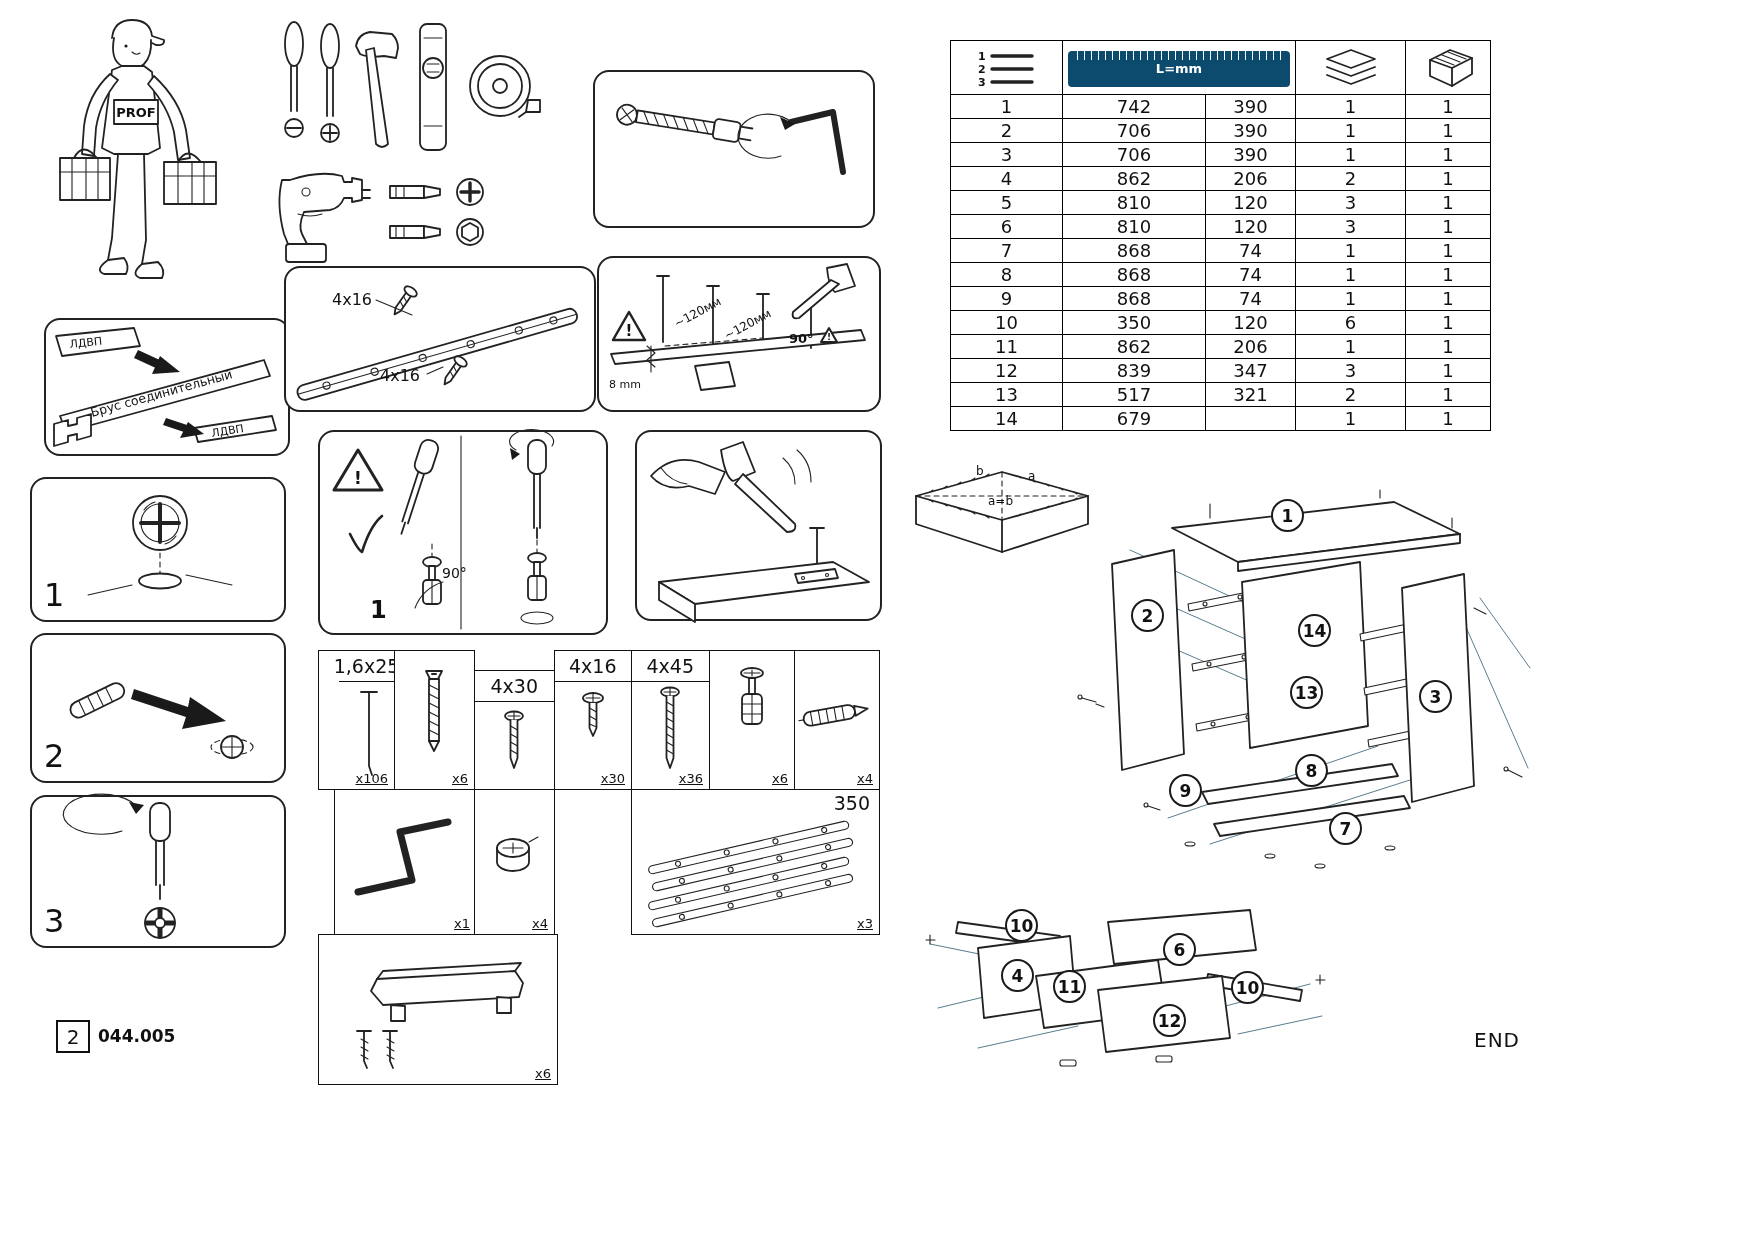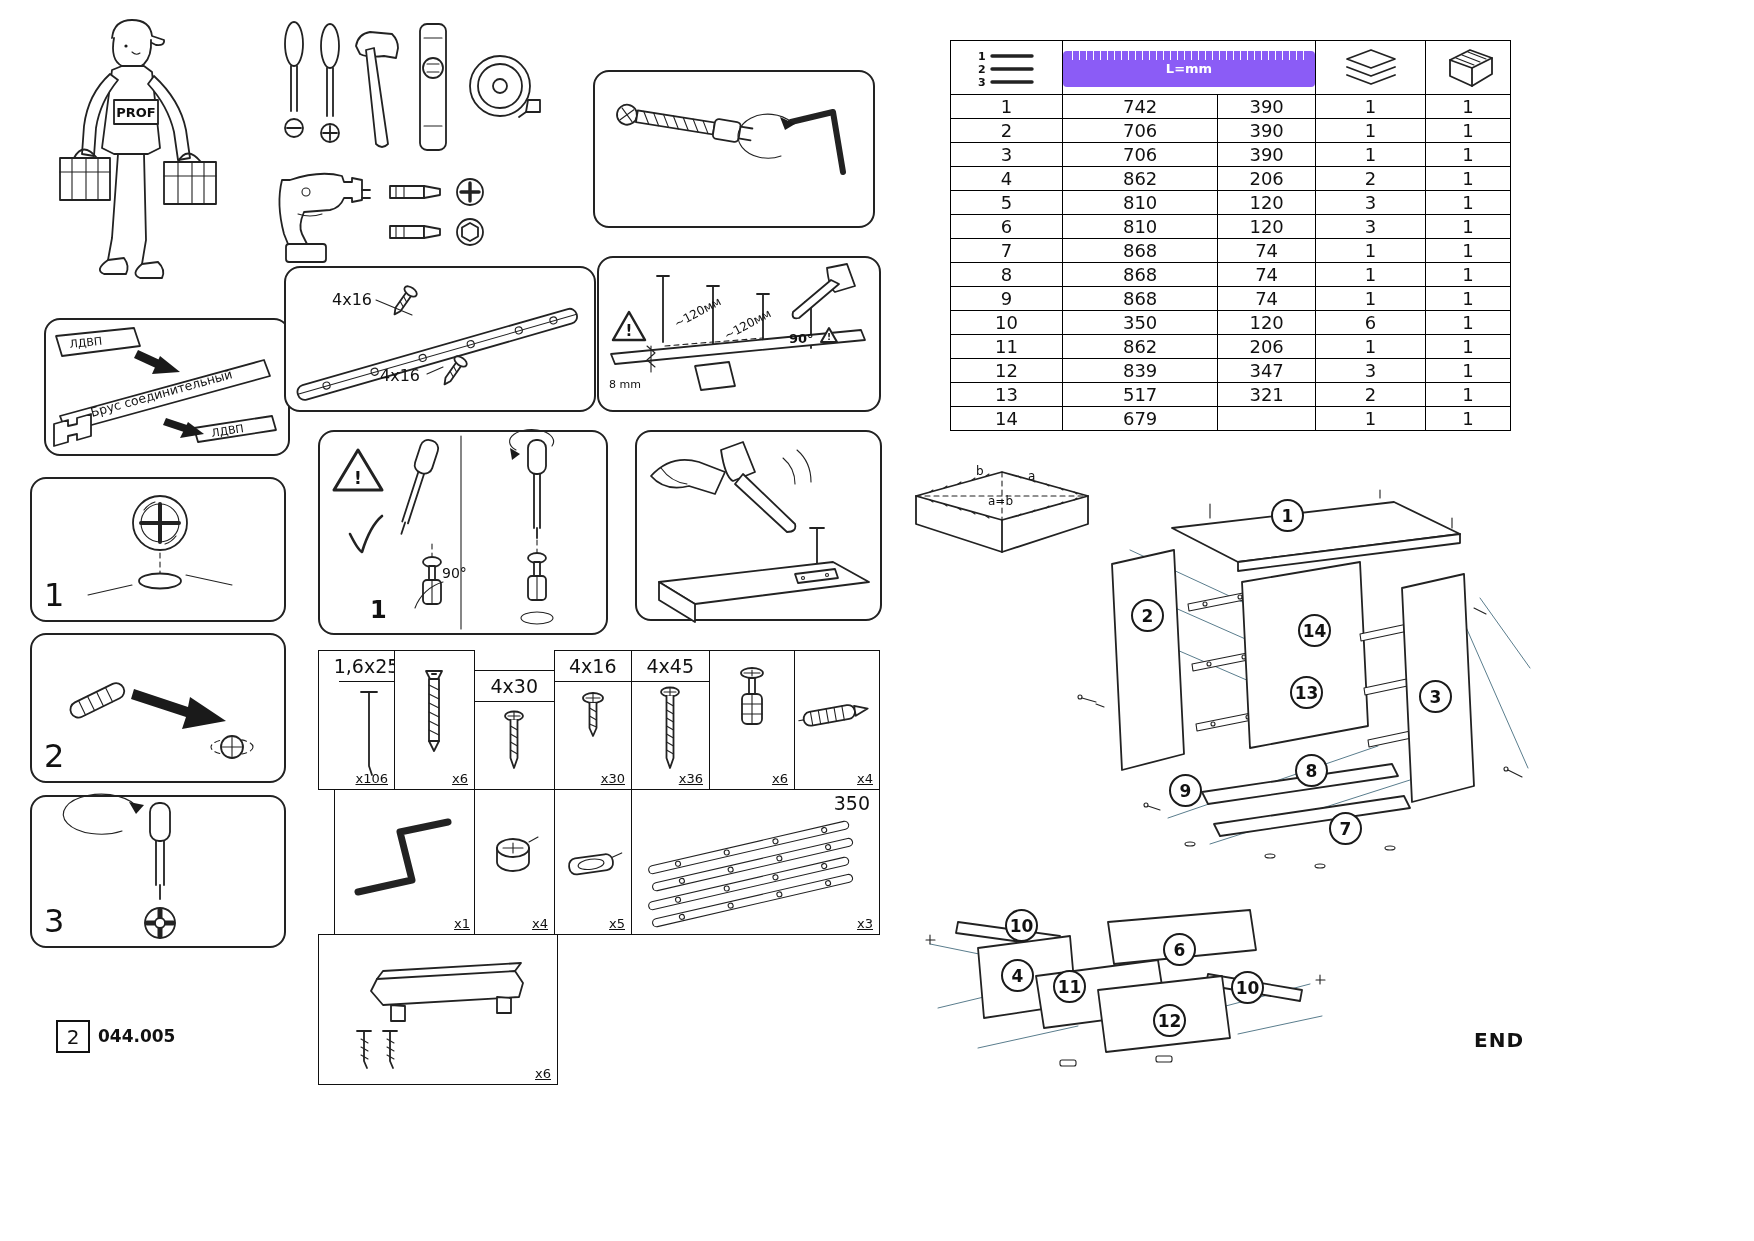--- a/index.html
+++ b/index.html
@@ -21,31 +21,31 @@
   .hw { position:absolute; }
   .hw-cell { position:absolute; border:1.5px solid #111; background:#fff; }
   .hw-head { height:31px; border-bottom:1.5px solid #111; display:flex; align-items:center; justify-content:center; font-size:19px; }
   .hw-count { position:absolute; right:6px; bottom:3px; font-size:13px;text-decoration:underline; }
   .hw-len { position:absolute; right:9px; top:2px; font-size:19px; }
   
   .parts-table { border-collapse:collapse; background:#fff; table-layout:fixed; }
   .parts-table th, .parts-table td { border:1.6px solid #000; text-align:center; padding:0; }
   .parts-table td { height:24px; font-size:18px; }
   .parts-table th { height:54px; }
-  .ruler { width:252px; height:36px; background:#8b5cf6; border-radius:4px; margin:0 auto; }
+  .ruler { width:222px; height:36px; background:#0c4a6e; border-radius:4px; margin:0 auto; }
   .ruler-ticks { height:9px; margin:3px 9px 0; background-image:repeating-linear-gradient(90deg,#fff 0 1px,transparent 1px 7px); }
   .ruler-label { font-size:13px; text-align:center; margin-top:1px; color:#fff; font-weight:bold; }
   
   .callout { position:absolute; width:33px; height:33px; border:2px solid #1a1a1a; border-radius:50%;
              background:#fff; display:flex; align-items:center; justify-content:center;
              font-size:17px; font-weight:bold; z-index:5; }
   .page-box { position:absolute; width:34px; height:33px; border:2px solid #111; background:#fff;
               display:flex; align-items:center; justify-content:center; font-size:20px; }
   .doc-num { position:absolute; font-size:17px; font-weight:bold; }
-  .end-label { position:absolute; font-size:20px; font-weight:bold; letter-spacing:1px; }
+  .end-label { position:absolute; font-size:20px; font-weight:normal; letter-spacing:1px; }
 </style>
 </head>
 <body>
 
 <div class="sheet">
 
   <div class="abs" style="left:52px; top:8px;">
     <svg class="art" width="190" height="285" viewBox="0 0 190 285">
       <path class="wfill" d="M60 30 Q62 12 80 12 Q98 12 100 28 L112 32 Q113 38 104 37 L98 34"></path>
       <path class="wfill" d="M62 30 Q58 52 70 58 Q82 64 92 56 Q100 48 99 32"></path>
@@ -412,30 +412,20 @@
     <div class="hw-cell" style="left:155.5px; top:138.5px; width:81.5px; height:146.5px;">
       <svg class="art" width="78" height="120" viewBox="0 0 78 120" style="margin:14px auto 0;">
         <ellipse class="wfill" cx="38" cy="44" rx="16" ry="9"></ellipse>
         <path d="M22 44 v14 a16 9 0 0 0 32 0 v-14"></path>
         <path class="thin" d="M28 44 h20 M38 39 v10"></path>
         <path class="thin" d="M54 38 l9 -5"></path>
       </svg>
       <div class="hw-count">x4</div>
     </div>
 
-    <div class="hw-cell" style="left:235.5px; top:138.5px; width:78.5px; height:146.5px;">
-      <svg class="art" width="76" height="120" viewBox="0 0 76 120" style="margin:16px auto 0;">
-        <g transform="rotate(-8 38 58)">
-          <rect class="wfill" x="14" y="50" width="44" height="16" rx="7"></rect>
-          <ellipse class="thin" cx="36" cy="58" rx="13" ry="5"></ellipse>
-          <path class="thin" d="M58 54 l10 -3"></path>
-        </g>
-      </svg>
-      <div class="hw-count">x5</div>
-    </div>
 
     <div class="hw-cell" style="left:312.5px; top:138.5px; width:249.5px; height:146.5px;">
       <div class="hw-len">350</div>
       <svg class="art" width="246" height="143" viewBox="0 0 246 143">
         <g class="thin">
           <g transform="rotate(-13 123 56)">
             <rect class="wfill" x="14" y="52" width="205" height="8" rx="4"></rect>
             <circle cx="44" cy="56" r="2.5"></circle>
               <circle cx="94" cy="56" r="2.5"></circle>
               <circle cx="144" cy="56" r="2.5"></circle>

